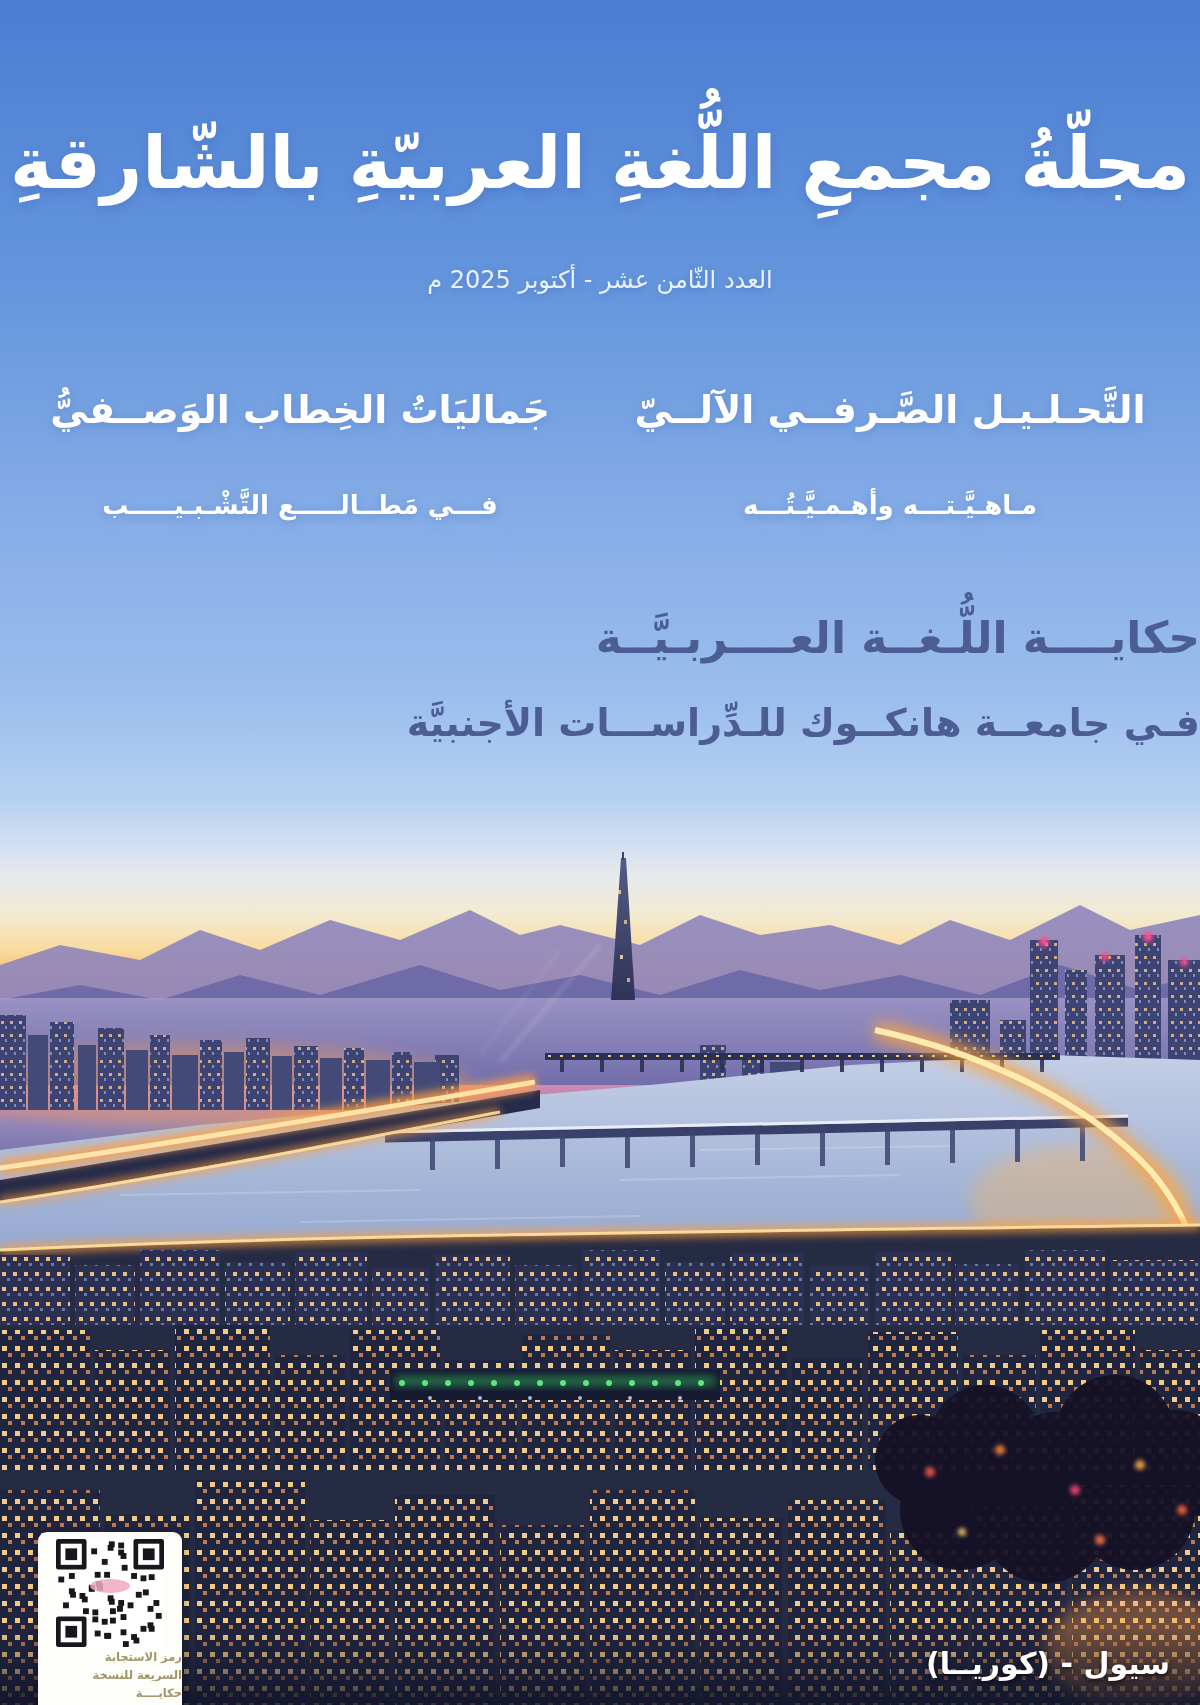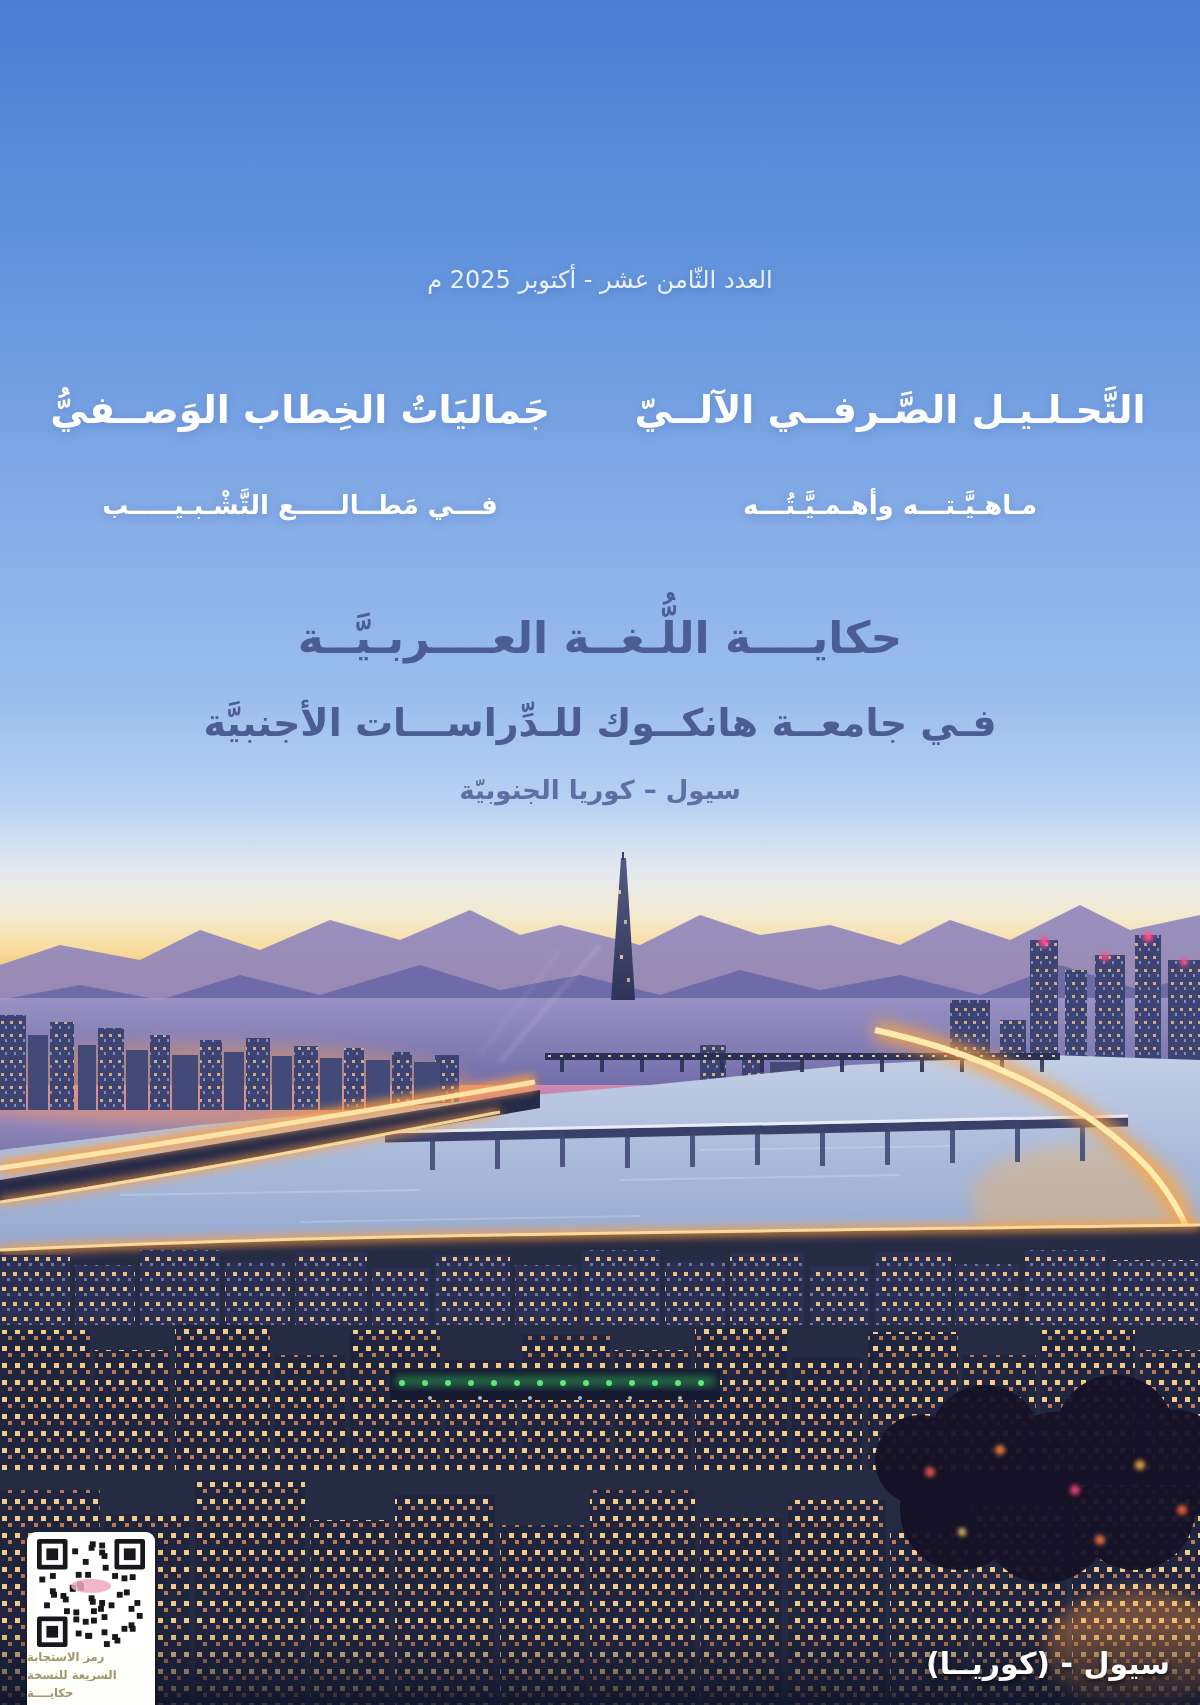--- a/index.html
+++ b/index.html
@@ -39,62 +39,62 @@
     font-size:24px;font-weight:normal;color:#e9f2fc;
     text-shadow:0 2px 6px rgba(70,110,190,.5);
   }
   .feature{position:absolute;top:388px;text-align:center;direction:rtl;color:#ffffff;
     text-shadow:0 2px 8px rgba(90,130,200,.6);}
   .feature h2{margin:0;font-size:38px;font-weight:bold;}
   .feature p{margin:58px 0 0 0;font-size:26px;font-weight:bold;}
   .feature-right{right:40px;width:540px;}
   .feature-left{left:40px;width:520px;}
   .feature-center{
-    position:absolute;top:612px;left:0;width:1200px;text-align:center;direction:rtl;
+    position:absolute;top:612px;left:0;width:1200px;text-align:right;direction:rtl;
     color:#4c5d94;
   }
   .feature-center .fc-title{margin:0;font-size:44px;font-weight:bold;}
   .feature-center .fc-line2{margin:38px 0 0 0;font-size:38px;font-weight:bold;}
   .feature-center .fc-line3{margin:30px 0 0 0;font-size:26px;font-weight:bold;color:#5f6fa5;}
   .photo{position:absolute;left:0;top:850px;width:1200px;height:855px;display:block;}
   .qr-card{
-    position:absolute;left:27px;top:1532px;width:128px;height:173px;
+    position:absolute;left:38px;top:1532px;width:144px;height:173px;
     background:#fdfdfa;border-radius:9px 9px 0 0;
     box-shadow:0 2px 8px rgba(0,0,0,.35);
-    text-align:left;
+    text-align:right;
   }
   .qr-card svg.qr{display:block;margin:7px auto 2px auto;}
   .qr-caption{direction:rtl;font-size:11.5px;font-weight:bold;color:#a3946b;line-height:1.55;}
   .photo-caption{
     position:absolute;right:30px;bottom:24px;direction:rtl;
     font-size:30px;font-weight:bold;color:#ffffff;
     text-shadow:0 2px 5px rgba(0,0,0,.75);
   }
 </style>
 </head>
 <body>
 
 <div class="cover">
 
+  <div class="title">مجلّةُ مجمعِ اللُّغةِ العربيّةِ بالشّارقةِ</div>
   <div class="issue">العدد الثّامن عشر - أكتوبر 2025 م</div>
 
   <section class="feature feature-left">
     <h2>جَماليَاتُ الخِطاب الوَصــفيُّ</h2>
     <p>فـــي مَطــالـــــع التَّشْـبـيـــــب</p>
   </section>
 
   <section class="feature feature-right">
     <h2>التَّحـلـيـل الصَّـرفــي الآلــيّ</h2>
     <p>مـاهـيَّـتـــه وأهـمـيَّـتُـــه</p>
   </section>
 
   <section class="feature-center">
     <div class="fc-title">حكايــــة اللُّـغــة العــــربـيَّــة</div>
     <div class="fc-line2">فـي جامعــة هانكــوك للـدِّراســـات الأجنبيَّة</div>
-    <div class="fc-line3">سيول – كوريا الجنوبيّة</div>
   </section>
 
   <svg class="photo" viewBox="0 0 1200 855" preserveAspectRatio="none">
     <defs>
       <linearGradient id="towerGrad" x1="0" y1="0" x2="0" y2="1">
         <stop offset="0" stop-color="#565b86"></stop>
           <stop offset="1" stop-color="#2e3457"></stop>
       </linearGradient>
       <linearGradient id="riverGrad" x1="0" y1="0" x2="0" y2="1">
         <stop offset="0" stop-color="#c3cfe6"></stop>

